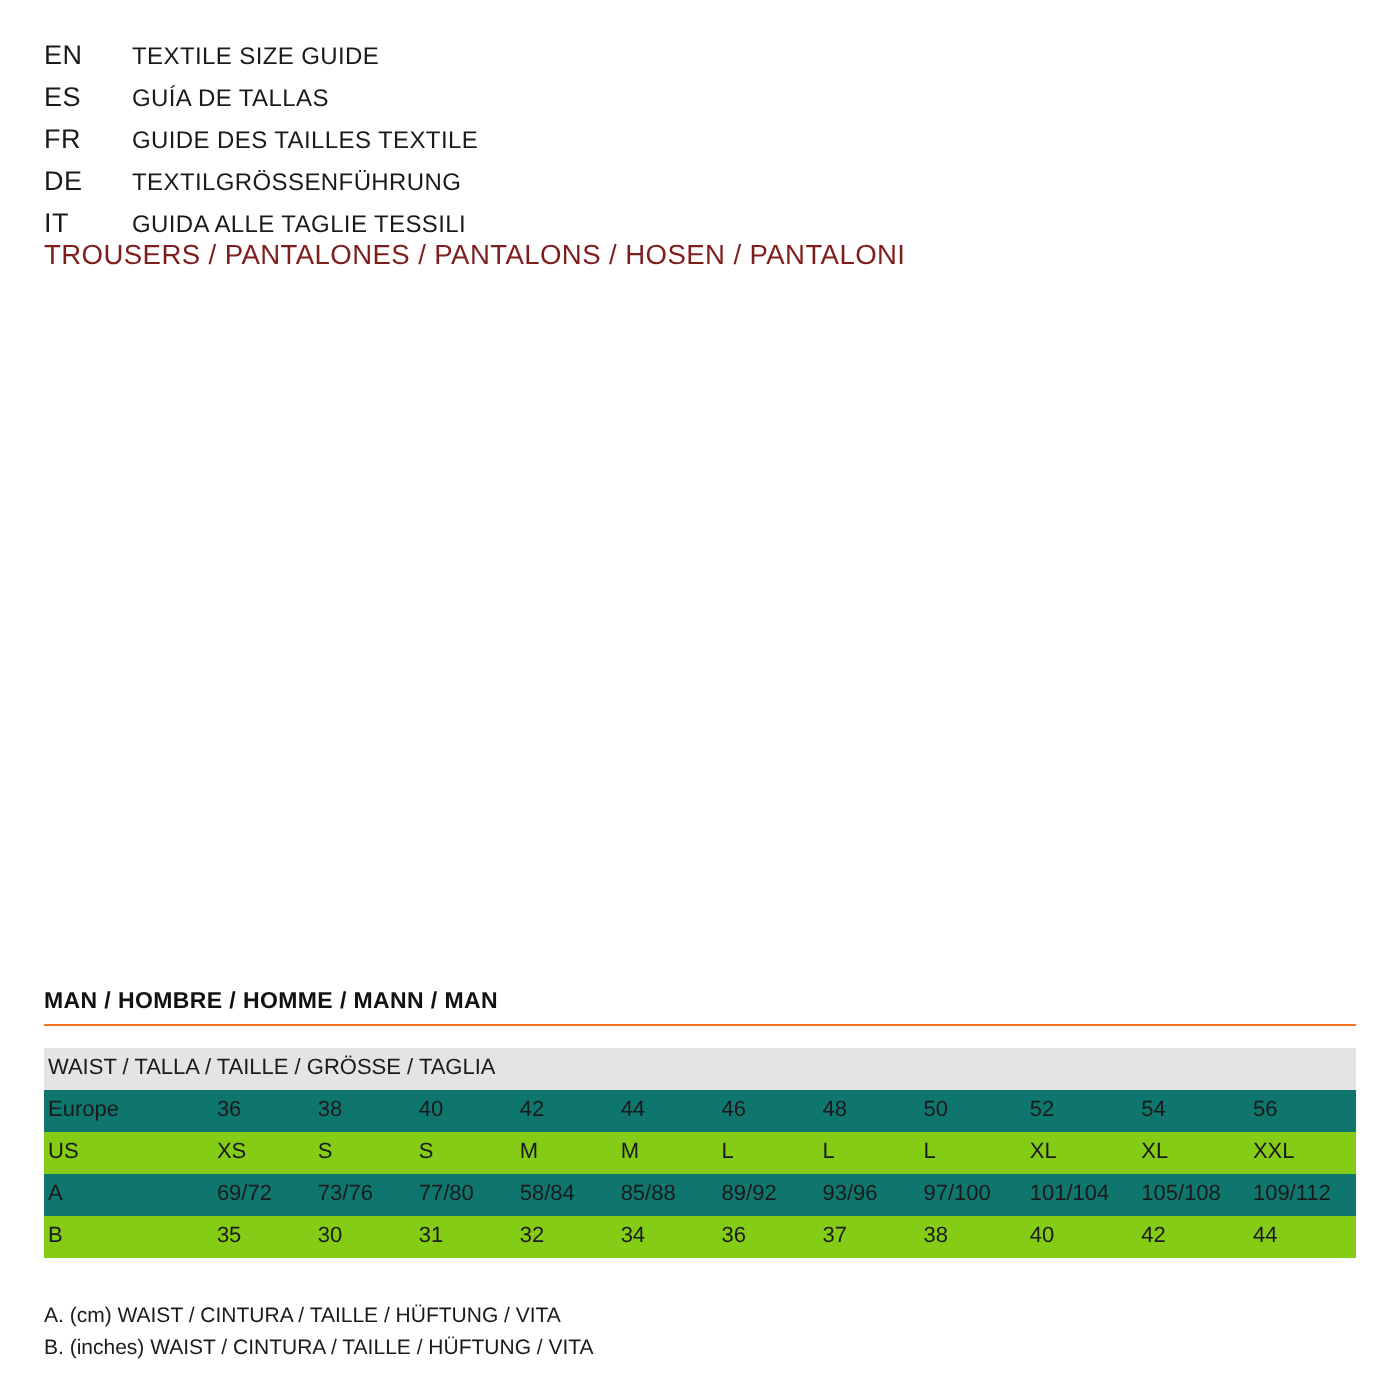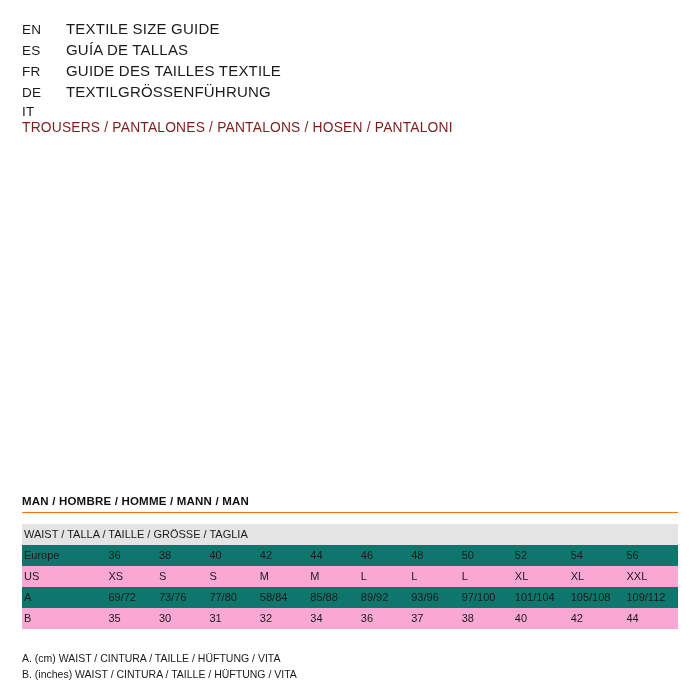--- a/index.html
+++ b/index.html
@@ -34,21 +34,21 @@
     font-size: 13.5px;
     letter-spacing: 0.2px;
   }
   .lang-code {
     width: 44px;
     flex: 0 0 44px;
     font-size: 13.5px;
     color: #1a1a1a;
   }
   .lang-text {
-    font-size: 15px;
+    font-size: 12px;
     color: #1a1a1a;
   }
   .garment-title {
     position: absolute;
     left: 22px;
     top: 120px;
     font-size: 13.8px;
     font-weight: normal;
     letter-spacing: 0.2px;
     color: #7f1d1d;
@@ -99,21 +99,21 @@
     font-size: 11px;
     color: #1a1a1a;
   }
   table.size-table td {
     padding: 2px 4px;
     height: 17px;
     line-height: 13px;
     white-space: nowrap;
   }
   table.size-table tr.shade td {
-    background: #f9a8d4;
+    background: #84cc16;
   }
   table.size-table tr.plain td {
     background: #0f766e;
   }
   table.size-table td.label-cell {
     width: 108px;
     padding-left: 2px;
   }
   table.size-table td.head-cell {
     font-weight: normal;
@@ -157,20 +157,21 @@
     <div class="lang-row">
       <span class="lang-code">FR</span>
       <span class="lang-text">GUIDE DES TAILLES TEXTILE</span>
     </div>
     <div class="lang-row">
       <span class="lang-code">DE</span>
       <span class="lang-text">TEXTILGRÖSSENFÜHRUNG</span>
     </div>
     <div class="lang-row">
       <span class="lang-code">IT</span>
+      <span class="lang-text">GUIDA ALLE TAGLIE TESSILI</span>
     </div>
   </div>
 
   <div class="garment-title">TROUSERS / PANTALONES / PANTALONS / HOSEN / PANTALONI</div>
 
 
   <div class="man-header">MAN / HOMBRE / HOMME / MANN / MAN</div>
 
   <table class="size-table">
     <tbody>

